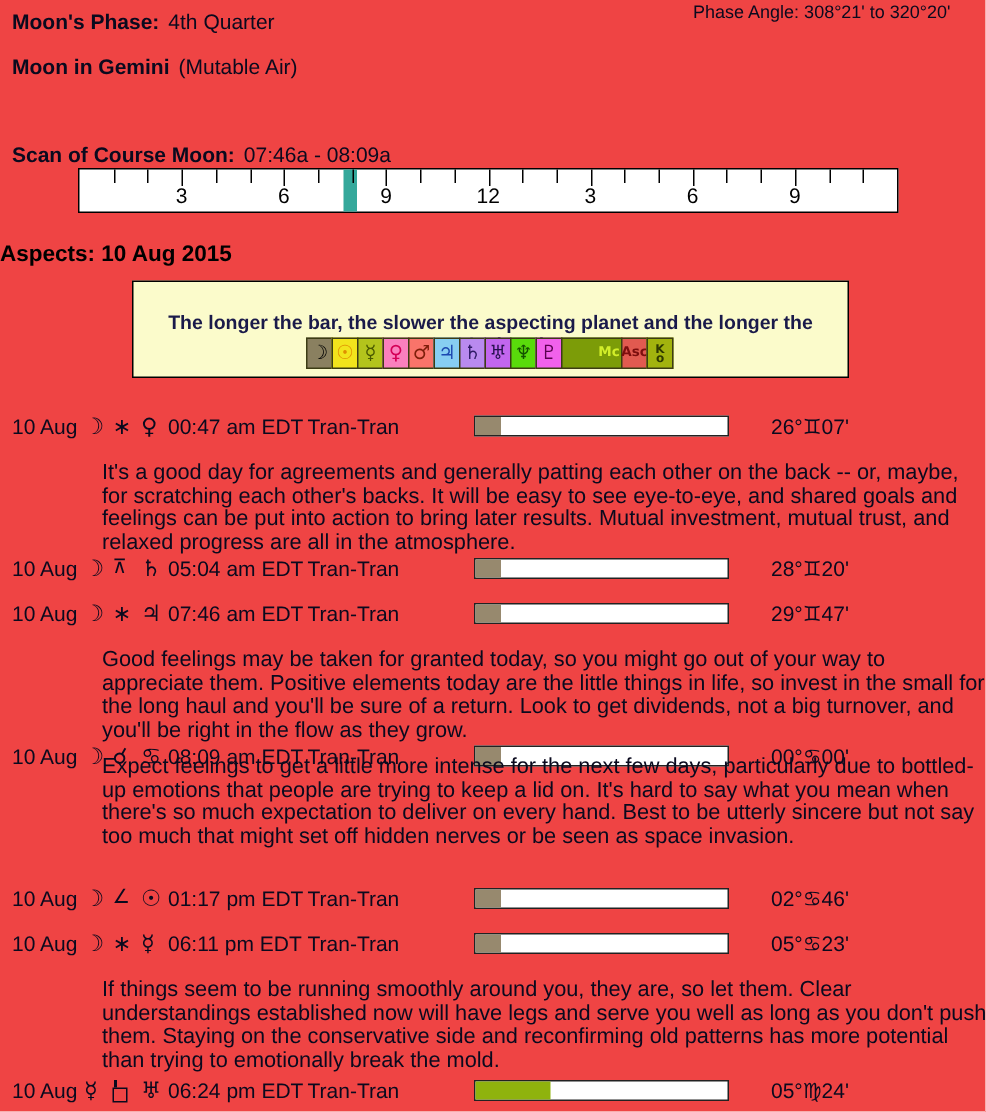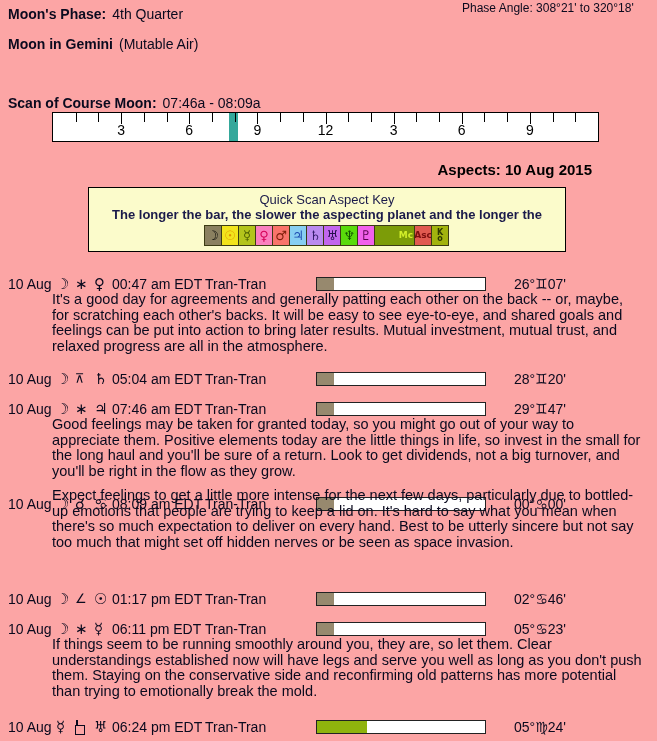--- a/index.html
+++ b/index.html
@@ -1,35 +1,35 @@
 <!DOCTYPE html>
 <html><head>
 <meta charset="utf-8">
 <style>
   html,body { margin:0; padding:0; background:#fff; }
   .page {
-    position:relative; width:657px; height:741px; background:#fca5a5;
+    position:relative; width:657px; height:741px; background:#ef4444;
     font-family:"Liberation Sans","DejaVu Sans",sans-serif;
     color:#0a0a1e; overflow:hidden;
   }
   .b { font-weight:bold; }
   .hline { position:absolute; left:8px; font-size:14px; white-space:nowrap; }
   .hval { margin-left:6px; font-weight:normal; }
   .phase-angle { position:absolute; left:462px; top:1px; font-size:12px; font-weight:normal; }
 
   
   .ruler { position:absolute; left:52px; top:112px; width:545px; height:28px;
            border:1px solid #000; background:#fff; }
   .tick { position:absolute; top:0; width:1px; height:9px; background:#000; }
   .tick.major { height:11px; }
   .hlabel { position:absolute; top:9px; transform:translateX(-50%); font-size:14px;
             font-weight:normal; color:#000; }
   .marker { position:absolute; top:0; height:100%; }
 
-  .aspects-title { position:absolute; left:0; width:592px; top:161px; text-align:right;
+  .aspects-title { position:absolute; left:0; width:592px; top:161px; text-align:left;
                    font-size:15px; font-weight:bold; color:#000; }
 
   
   .key-box { position:absolute; left:88px; top:187px; width:476px; height:63px;
              background:#FBFBCB; border:1px solid #000; }
   .key-title { position:absolute; top:4px; left:0; width:100%; text-align:center;
                font-size:13px; color:#1A1A4A; }
   .key-sub { position:absolute; top:19px; left:0; width:100%; text-align:center;
              font-size:13px; font-weight:bold; color:#1A1A4A; }
   .tiles { position:absolute; top:37px; left:0; width:100%; display:flex;
@@ -49,40 +49,40 @@
   .g  { font-family:"DejaVu Sans",sans-serif; font-size:15px; top:-1px; }
   .p1 { left:56px; }
   .asp{ left:75px; }
   .p2 { left:94px; }
   .time { left:112px; }
   .type { left:205px; }
   .bar { position:absolute; left:316px; top:1px; width:168px; height:12px;
          border:1px solid #222; background:#fff; display:block; }
   .fill { position:absolute; left:0; top:0; height:100%; display:block; }
   .deg { left:514px; font-size:14px; }
-  .desc { position:absolute; left:52px; width:590px; margin:0; font-size:14.5px;
+  .desc { position:absolute; left:52px; width:590px; margin:16px; font-size:14.5px;
           line-height:15.5px; color:#0a0a1e; }
 
   
   .sesq { display:inline-block; position:relative; width:8px; height:8px;
           border:1.5px solid #0a0a1e; top:3px; }
   .sesq::before { content:""; position:absolute; left:0px; top:-6px; width:1.5px;
                   height:5px; background:#0a0a1e; }
 </style>
 </head>
 <body>
 
 <div class="page">
 
   <div class="hline" style="top:6px">
     <span class="b">Moon's Phase:</span><span class="hval">4th Quarter</span>
   </div>
   <div class="phase-angle">
     <span>Phase Angle:</span>
-    <span>308°21' to 320°18'</span>
+    <span>308°21' to 320°20'</span>
   </div>
   <div class="hline" style="top:36px">
     <span class="b">Moon in Gemini</span><span class="hval">(Mutable Air)</span>
   </div>
   <div class="hline" style="top:95px">
     <span class="b">Scan of Course Moon:</span><span class="hval">07:46a -  08:09a</span>
   </div>
 
   <div class="ruler" id="ruler">
     <div class="marker" id="voc-marker" style="left: 32.375%; width: 1.58333%; background: rgb(53, 168, 155);"></div>
@@ -114,21 +114,20 @@
       <b class="hlabel" style="left: 37.5%;">9</b>
       <b class="hlabel" style="left: 50%;">12</b>
       <b class="hlabel" style="left: 62.5%;">3</b>
       <b class="hlabel" style="left: 75%;">6</b>
       <b class="hlabel" style="left: 87.5%;">9</b>
     </div>
 
   <div class="aspects-title">Aspects: 10 Aug 2015</div>
 
   <div class="key-box">
-    <div class="key-title">Quick Scan Aspect Key</div>
     <div class="key-sub">The longer the bar, the slower the aspecting planet and the longer the aspect's duration.</div>
     <div class="tiles" id="key-tiles">
         <span class="tile" style="background: rgb(138, 128, 96); color: rgb(0, 0, 0);">☽</span>
         <span class="tile" style="background: rgb(242, 228, 28); color: rgb(223, 144, 0);">☉</span>
         <span class="tile" style="background: rgb(179, 196, 28); color: rgb(74, 90, 0);">☿</span>
         <span class="tile" style="background: rgb(250, 128, 190); color: rgb(212, 0, 87);">♀</span>
         <span class="tile" style="background: rgb(249, 116, 106); color: rgb(126, 30, 10);">♂</span>
         <span class="tile" style="background: rgb(135, 206, 242); color: rgb(28, 73, 176);">♃</span>
         <span class="tile" style="background: rgb(185, 138, 239); color: rgb(47, 26, 102);">♄</span>
         <span class="tile" style="background: rgb(194, 102, 238); color: rgb(38, 16, 78);">♅</span>

